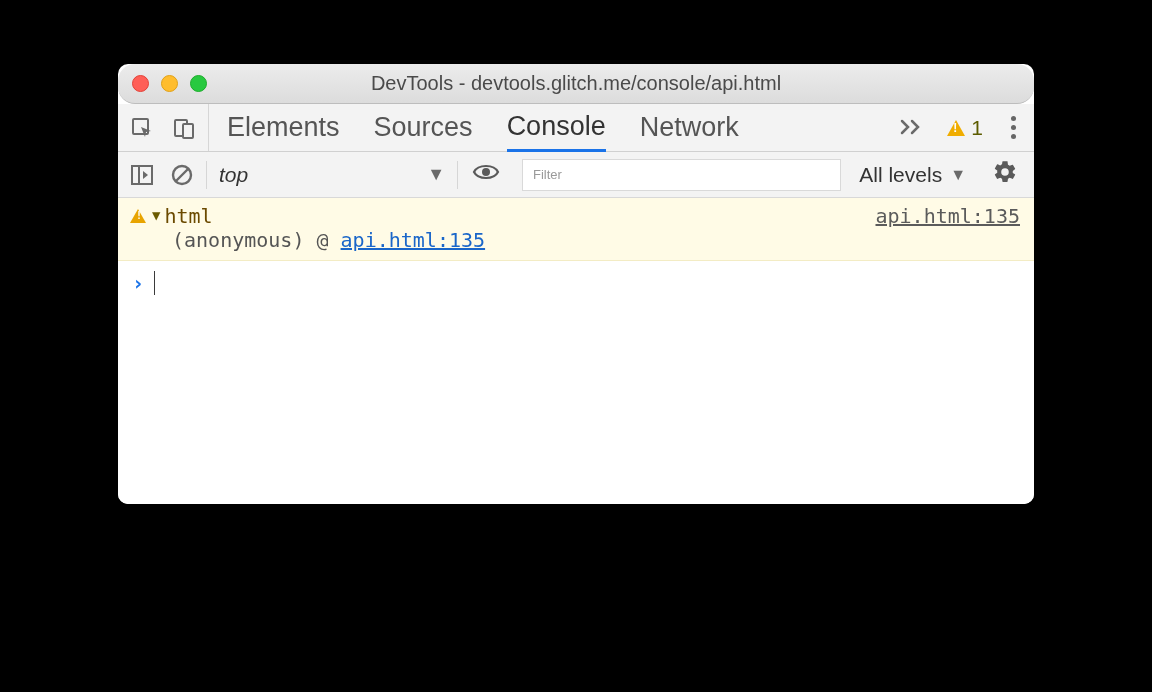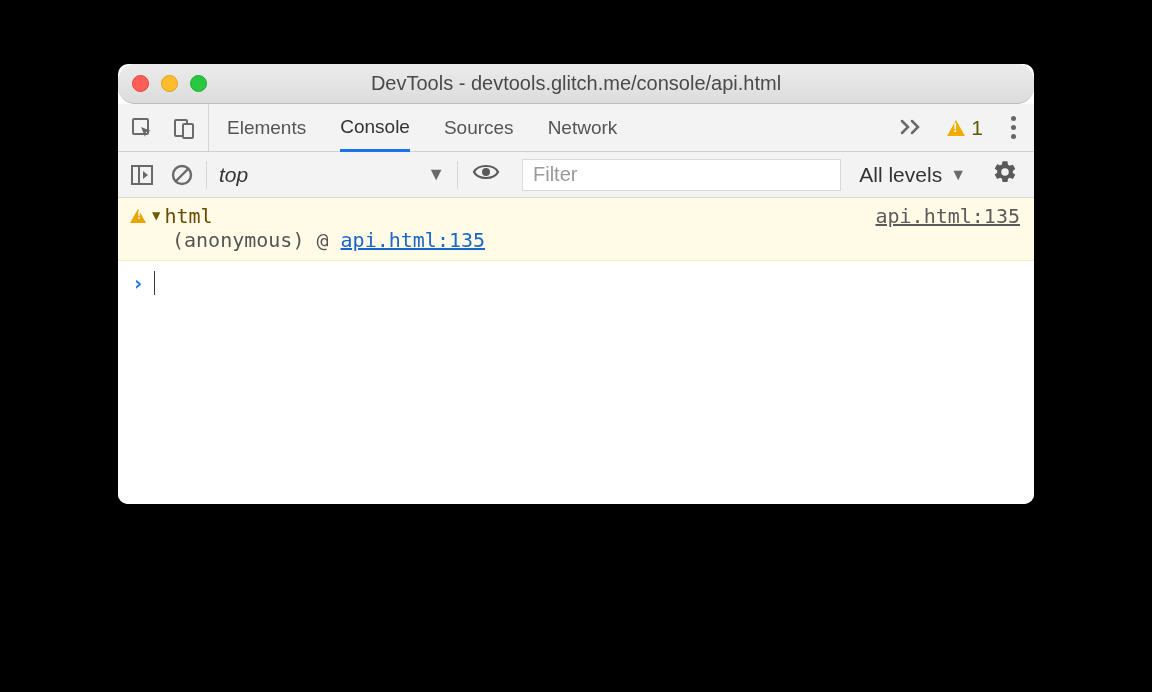--- a/index.html
+++ b/index.html
@@ -47,21 +47,21 @@
   .tabsbar {
     height: 48px;
     border-bottom: 1px solid #d0d0d0;
     display:flex; align-items:center;
     background:#f3f3f3;
   }
   .tabsbar .seg { display:flex; align-items:center; height:100%; }
   .seg.icons { padding: 0 12px; gap: 18px; border-right:1px solid #d6d6d6;}
   .seg.tabs { flex:1; padding: 0 8px 0 18px; gap: 34px; }
   .tab {
-    color:#555; font-size:19px; height:100%; display:flex; align-items:center;
+    color:#555; font-size:27px; height:100%; display:flex; align-items:center;
     cursor:pointer;
   }
   .tab.active {
     color:#333; border-bottom: 3px solid #1a73e8; margin-bottom:-1px;
   }
   .more-chevrons { padding: 0 14px; color:#666; font-size:22px; }
   .warn-badge {
     display:flex; align-items:center; gap:6px; padding:0 10px; color:#5c5c00;
   }
   .warn-badge .tri {
@@ -85,21 +85,21 @@
   .context-select {
     flex:0 0 250px; display:flex; align-items:center; justify-content:space-between;
     height:100%; padding:0 12px; color:#333; font-size:21px; cursor:pointer;font-style:italic;
   }
   .context-select .chev { color:#6a6a6a; font-size:18px;}
   .eye { padding:0 14px;}
   .filter-input {
     flex:1; min-width:120px;
     height:32px; margin:0 8px;
     border:1px solid #d9d9d9; background:#fff;
-    padding:0 10px; font-size:20px; color:#333;
+    padding:0 10px; font-size:13px; color:#333;
   }
   .filter-input::placeholder{color:#9a9a9a;}
   .levels {
     display:flex; align-items:center; gap:8px; padding:0 10px; color:#333; cursor:pointer;
   }
   .levels .chev{color:#6a6a6a;font-size:16px;}
   .gear { padding:0 16px; cursor:pointer;}
   
   .consolebody { flex:1; background:#fff; overflow:auto;}
   .msg-warn {
@@ -160,22 +160,22 @@
       </span>
       <span class="ico">
         <svg width="24" height="24" viewBox="0 0 24 24" fill="none" stroke="#6a6a6a" stroke-width="2">
           <rect x="3" y="4" width="12" height="16" rx="1"></rect>
           <rect x="11" y="8" width="10" height="14" rx="1" fill="#f3f3f3"></rect>
         </svg>
       </span>
     </div>
     <div class="seg tabs">
       <div class="tab">Elements</div>
+      <div class="tab">Sources</div>
       <div class="tab active">Console</div>
-      <div class="tab">Sources</div>
       <div class="tab">Network</div>
     </div>
     <div class="more-chevrons">
       <svg width="24" height="18" viewBox="0 0 24 18" fill="none" stroke="#6a6a6a" stroke-width="2.5" stroke-linecap="round">
         <path d="M3 4 L9 10 L3 16"></path>
           <path d="M13 4 L19 10 L13 16"></path>
       </svg>
     </div>
     <div class="warn-badge">
       <span class="tri"></span>

